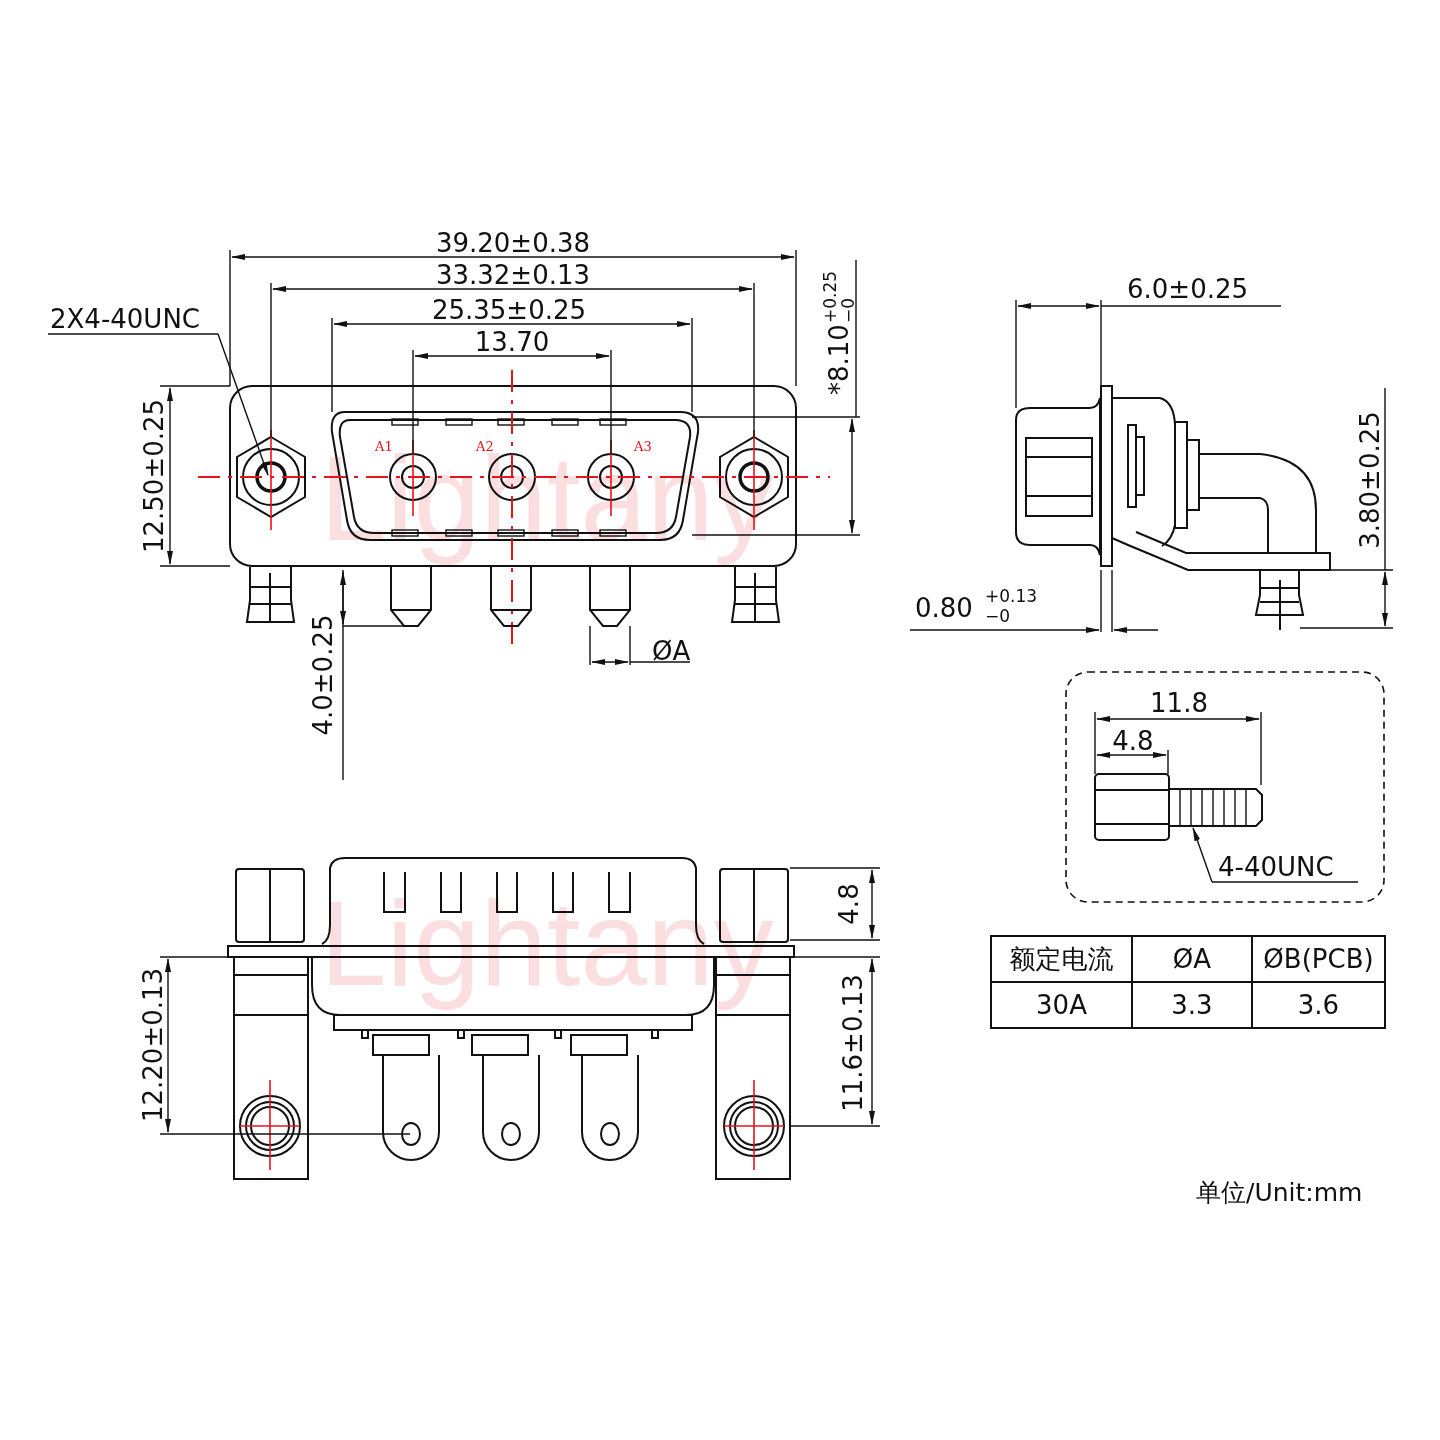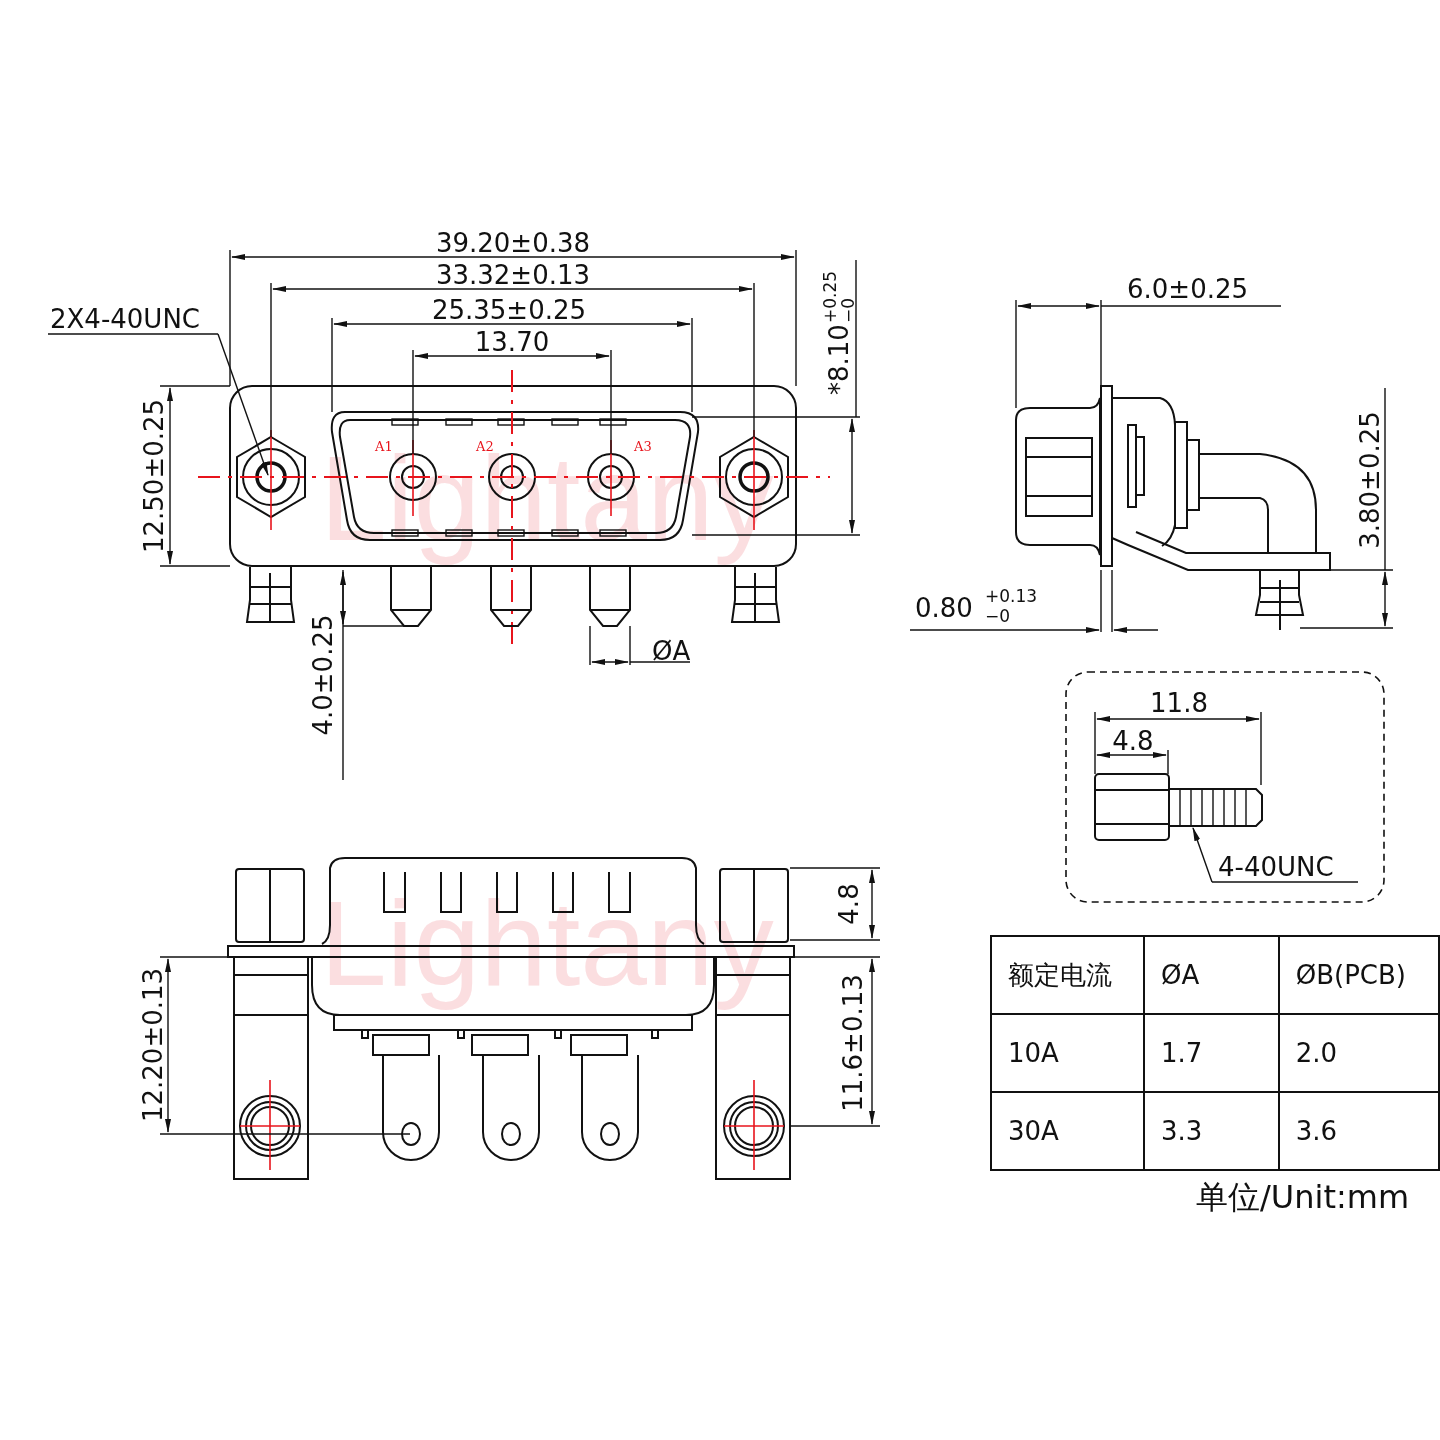--- a/index.html
+++ b/index.html
@@ -11,24 +11,24 @@
     .thick { stroke: #111; stroke-width: 3.5; fill: none; }
     .red { stroke: #e8141c; stroke-width: 2; fill: none; stroke-dasharray: 22 8 4 8; }
     .redsolid { stroke: #e8141c; stroke-width: 1.6; fill: none; }
     .dim { font-family: "DejaVu Sans", sans-serif; font-size: 26px; fill: #111; }
     .dimsm { font-family: "DejaVu Sans", sans-serif; font-size: 17px; fill: #111; }
     .pin { font-family: "DejaVu Serif", serif; font-size: 13px; fill: #e8141c; }
     .wm { font-family: "Liberation Sans", sans-serif; font-size: 120px; fill: #f8c4c8; opacity: 0.55; }
     .spec-table { position: absolute; left: 990px; top: 935px; border-collapse: collapse; }
     .spec-table td, .spec-table th {
       border: 2px solid #111; font-family: "DejaVu Sans", sans-serif; font-weight: normal;
-      font-size: 26px; text-align: left; height: 44px; padding: 16px; color: #111;
+      font-size: 26px; text-align: center; height: 44px; padding: 0; color: #111;
     }
     .c1 { width: 139px; } .c2 { width: 118px; } .c3 { width: 131px; }
-    .unit { position: absolute; left: 1196px; top: 1176px; font-family: "DejaVu Sans", sans-serif; font-size: 32px; }
+    .unit { position: absolute; left: 1196px; top: 1176px; font-family: "DejaVu Sans", sans-serif; font-size: 25px; }
   </style>
 </head>
 <body>
 
 <svg width="1440" height="1440" viewBox="0 0 1440 1440">
   <defs>
     <marker id="arr" markerWidth="14" markerHeight="8" refX="13" refY="4" orient="auto-start-reverse" markerUnits="userSpaceOnUse">
       <path d="M0,1 L14,4 L0,7 Z" fill="#111"></path>
     </marker>
   </defs>
@@ -295,24 +295,19 @@
 </svg>
 
 <table class="spec-table">
   <tbody>
       <tr>
     <th class="c1">额定电流</th>
     <th class="c2">ØA</th>
     <th class="c3">ØB(PCB)</th>
   </tr>
   <tr>
-    <td>10A</td>
-    <td>1.7</td>
-    <td>2.0</td>
-  </tr>
-  <tr>
     <td>30A</td>
     <td>3.3</td>
     <td>3.6</td>
   </tr>
 </tbody>
   </table>
 <div class="unit">单位/Unit:mm</div>
 
 </body></html>

